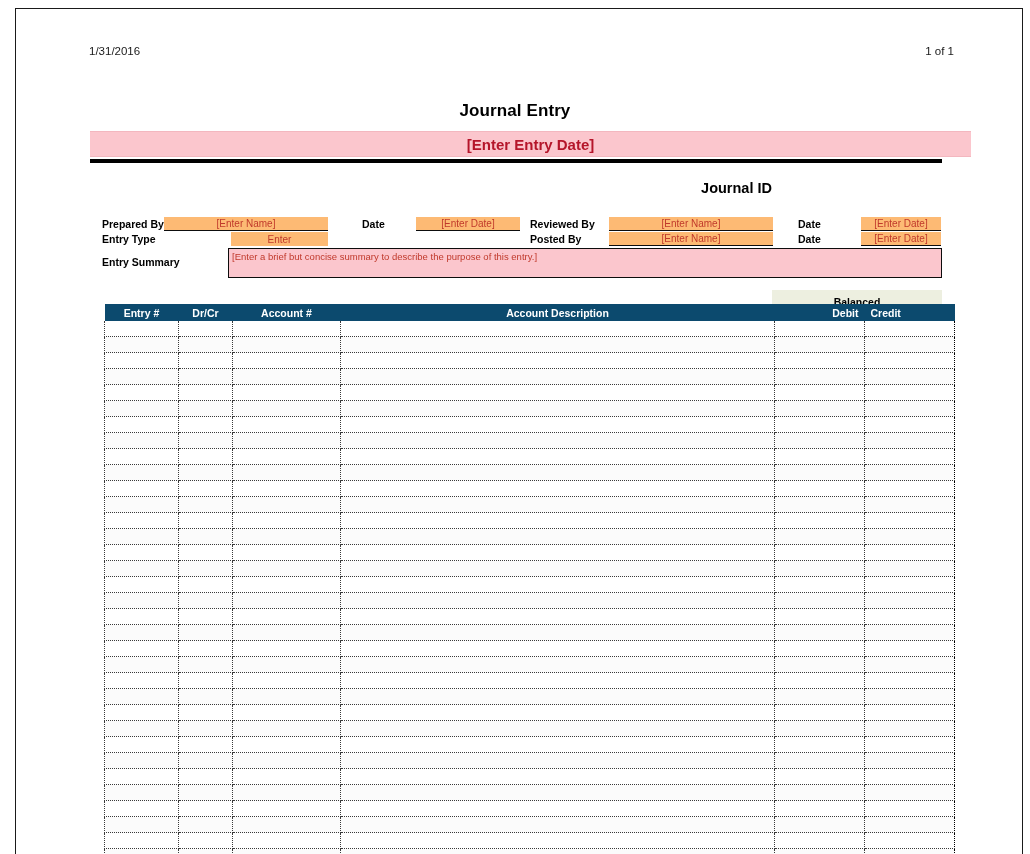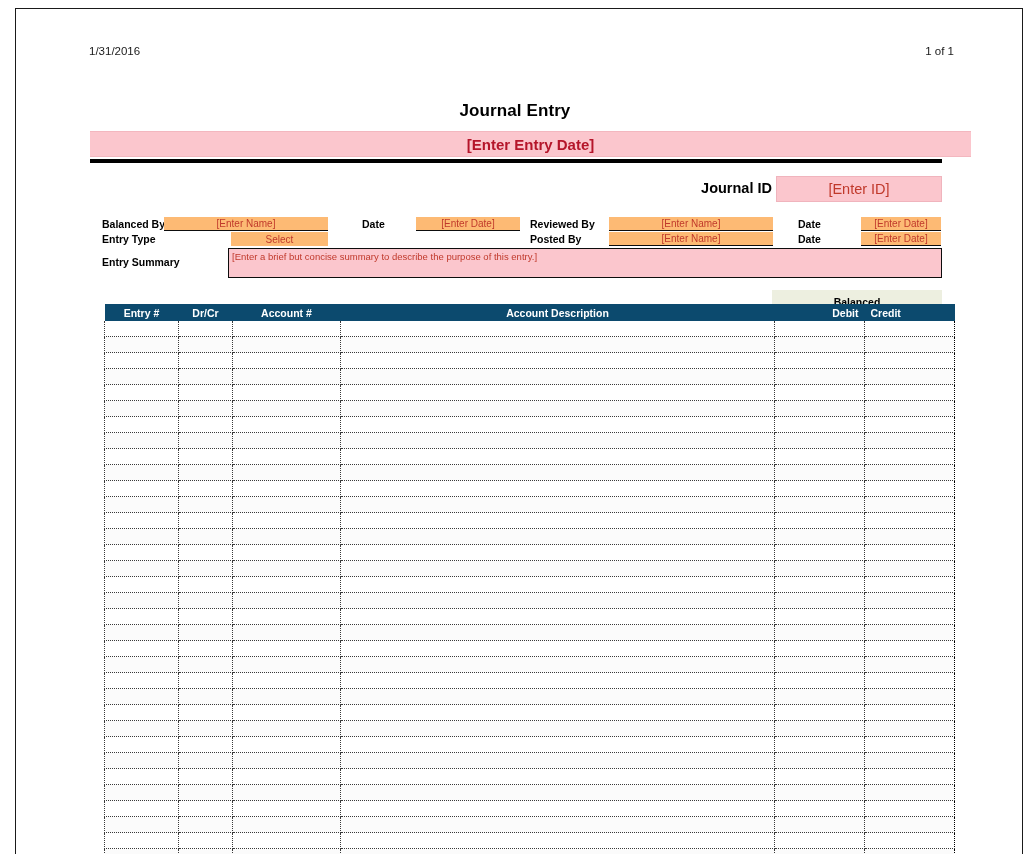--- a/index.html
+++ b/index.html
@@ -249,36 +249,35 @@
   </div>
 
   <div class="doc-title">Journal Entry</div>
 
   <div class="entry-date-band">
     <span>[Enter Entry Date]</span>
   </div>
   <div class="thick-rule"></div>
 
   <div class="jid-label">Journal ID</div>
-  <div class="jid-field">[Enter ID]</div>
 
   <div class="meta">
 
-    <div class="lbl" style="left:12px;  top:3px;">Balanced By</div>
+    <div class="lbl" style="left:12px;  top:3px;">Prepared By</div>
     <div class="fld" style="left:74px;  top:2px;  width:164px;">[Enter Name]</div>
     <div class="lbl" style="left:272px; top:3px;">Date</div>
     <div class="fld" style="left:326px; top:2px;  width:104px;">[Enter Date]</div>
 
     <div class="lbl" style="left:440px; top:3px;">Reviewed By</div>
     <div class="fld" style="left:519px; top:2px;  width:164px;">[Enter Name]</div>
     <div class="lbl" style="left:708px; top:3px;">Date</div>
     <div class="fld" style="left:771px; top:2px;  width:80px;">[Enter Date]</div>
 
     <div class="lbl" style="left:12px;  top:18px;">Entry Type</div>
-    <div class="fld nounder" style="left:141px; top:17px; width:97px;">Select</div>
+    <div class="fld nounder" style="left:141px; top:17px; width:97px;">Enter</div>
 
     <div class="lbl" style="left:440px; top:18px;">Posted By</div>
     <div class="fld" style="left:519px; top:17px; width:164px;">[Enter Name]</div>
     <div class="lbl" style="left:708px; top:18px;">Date</div>
     <div class="fld" style="left:771px; top:17px; width:80px;">[Enter Date]</div>
   </div>
 
   <div class="sum-label">Entry Summary</div>
   <div class="sum-box">[Enter a brief but concise summary to describe the purpose of this entry.]</div>
 

